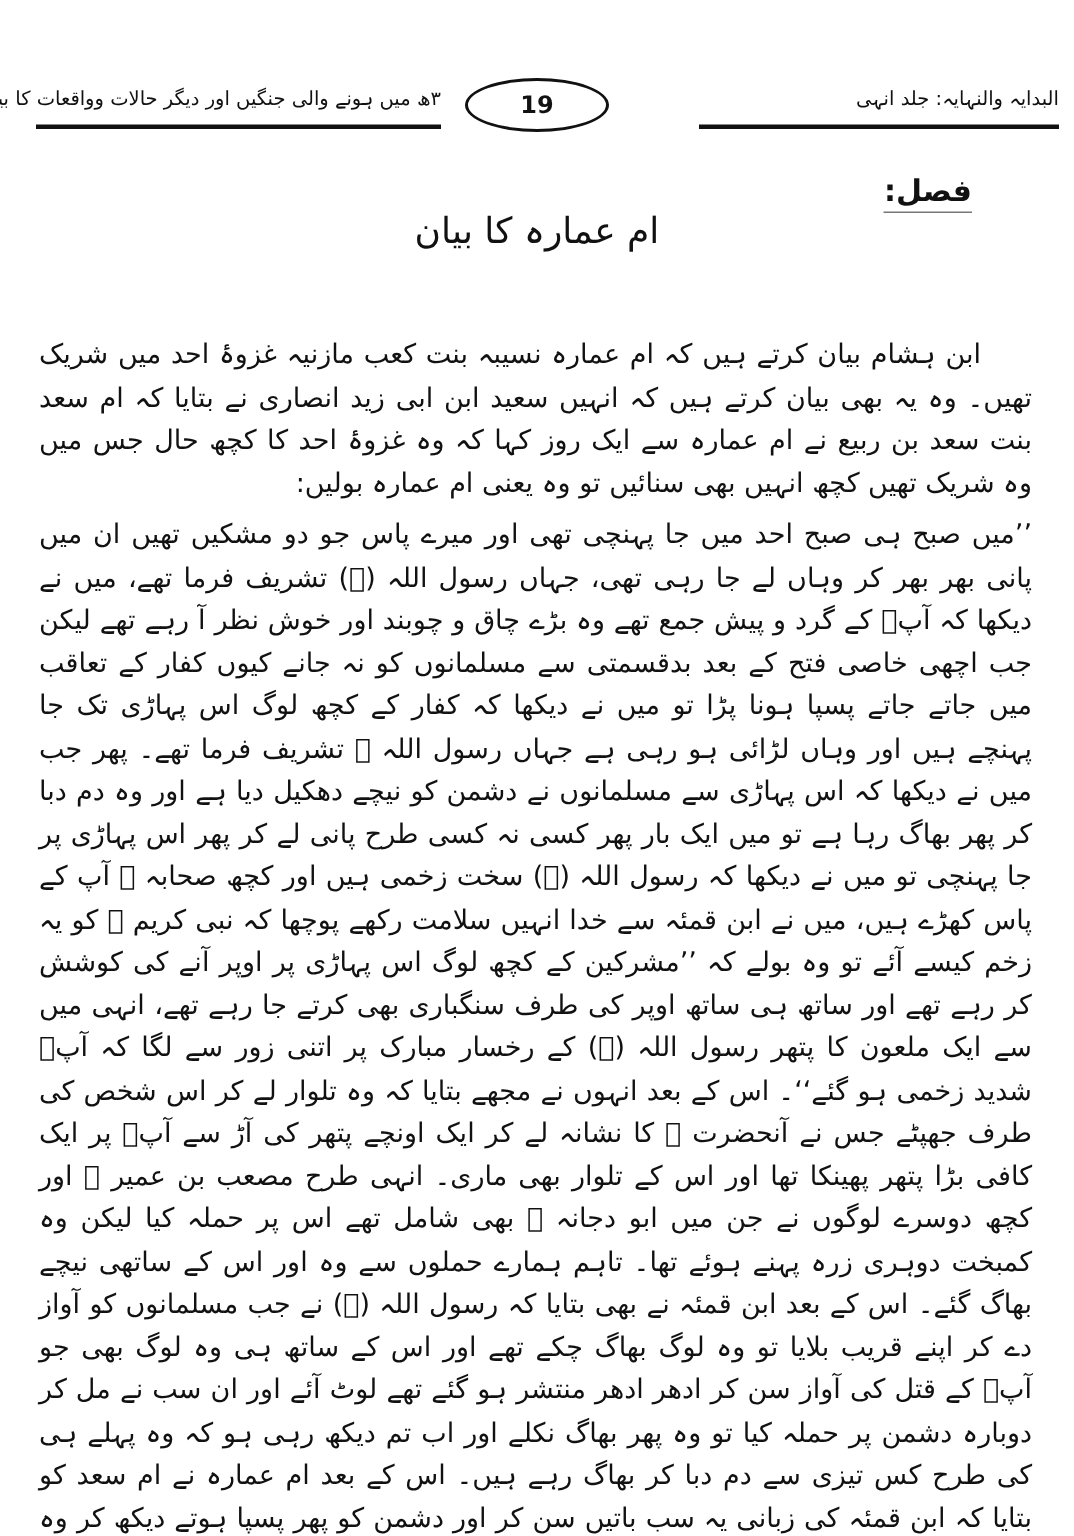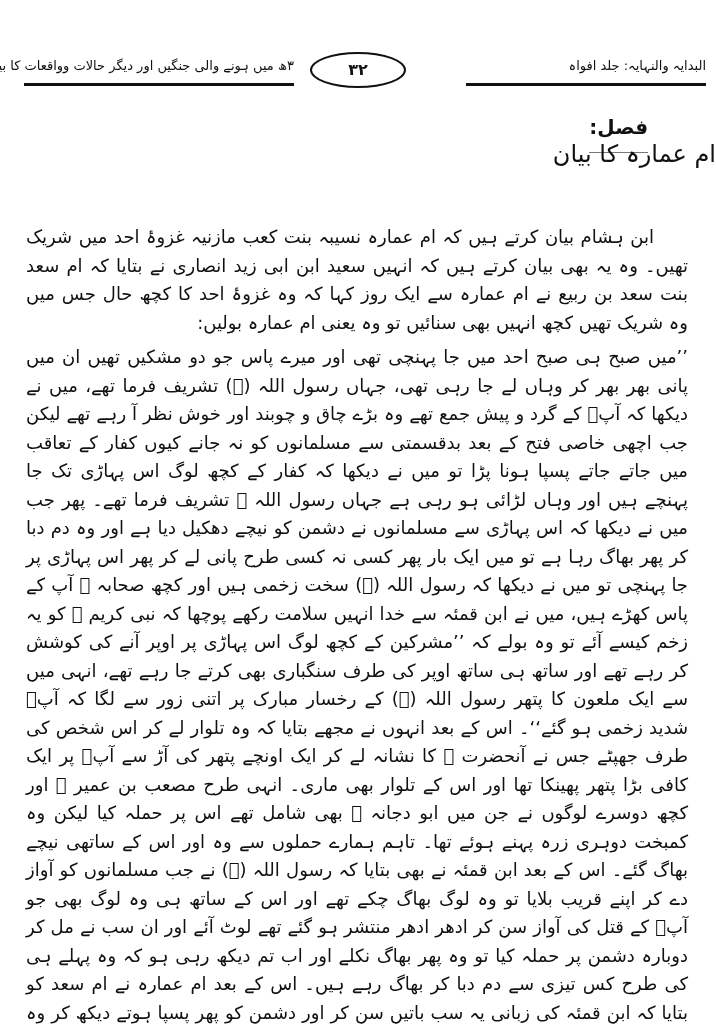--- a/index.html
+++ b/index.html
@@ -77,30 +77,30 @@
   }
   
   .fasl {
     position: absolute;
     right: 68px;
     top: 115px;
     font-size: 20px;
     font-weight: bold;
     direction: rtl;
     border-bottom: 1px solid #777;
-    padding-bottom: 13px;
+    padding-bottom: 2px;
     text-align: right;
   }
   
   .title {
     position: absolute;
     left: 0;
     width: 716px;
     top: 140px;
-    text-align: right;
+    text-align: center;
     font-size: 24px;
     direction: rtl;
   }
   
   .body {
     position: absolute;
     left: 26px;
     top: 223px;
     width: 662px;
     direction: rtl;
@@ -121,22 +121,22 @@
   }
 </style>
 </head>
 <body>
 
 <div class="page">
 
   <div class="header">
     <div class="hdr-left">۳ھ میں ہونے والی جنگیں اور دیگر حالات وواقعات کا بیان</div>
     <div class="hdr-rule-left"></div>
-    <div class="page-num">۳۲</div>
-    <div class="hdr-right">البدایہ والنہایہ: جلد افواہ</div>
+    <div class="page-num">19</div>
+    <div class="hdr-right">البدایہ والنہایہ: جلد انہی</div>
     <div class="hdr-rule-right"></div>
   </div>
 
   <div class="fasl">فصل:</div>
 
   <div class="title">ام عمارہ کا بیان</div>
 
   <div class="body">
     <p class="indent gap-after">ابن ہشام بیان کرتے ہیں کہ ام عمارہ نسیبہ بنت کعب مازنیہ غزوۂ احد میں شریک تھیں۔ وہ یہ بھی بیان کرتے ہیں کہ انہیں سعید ابن ابی زید انصاری نے بتایا کہ ام سعد بنت سعد بن ربیع نے ام عمارہ سے ایک روز کہا کہ وہ غزوۂ احد کا کچھ حال جس میں وہ شریک تھیں کچھ انہیں بھی سنائیں تو وہ یعنی ام عمارہ بولیں:</p>
     <p class="gap-after">’’میں صبح ہی صبح احد میں جا پہنچی تھی اور میرے پاس جو دو مشکیں تھیں ان میں پانی بھر بھر کر وہاں لے جا رہی تھی، جہاں رسول اللہ (ﷺ) تشریف فرما تھے، میں نے دیکھا کہ آپؐ کے گرد و پیش جمع تھے وہ بڑے چاق و چوبند اور خوش نظر آ رہے تھے لیکن جب اچھی خاصی فتح کے بعد بدقسمتی سے مسلمانوں کو نہ جانے کیوں کفار کے تعاقب میں جاتے جاتے پسپا ہونا پڑا تو میں نے دیکھا کہ کفار کے کچھ لوگ اس پہاڑی تک جا پہنچے ہیں اور وہاں لڑائی ہو رہی ہے جہاں رسول اللہ ﷺ تشریف فرما تھے۔ پھر جب میں نے دیکھا کہ اس پہاڑی سے مسلمانوں نے دشمن کو نیچے دھکیل دیا ہے اور وہ دم دبا کر پھر بھاگ رہا ہے تو میں ایک بار پھر کسی نہ کسی طرح پانی لے کر پھر اس پہاڑی پر جا پہنچی تو میں نے دیکھا کہ رسول اللہ (ﷺ) سخت زخمی ہیں اور کچھ صحابہ ؓ آپ کے پاس کھڑے ہیں، میں نے ابن قمئہ سے خدا انہیں سلامت رکھے پوچھا کہ نبی کریم ﷺ کو یہ زخم کیسے آئے تو وہ بولے کہ ’’مشرکین کے کچھ لوگ اس پہاڑی پر اوپر آنے کی کوشش کر رہے تھے اور ساتھ ہی ساتھ اوپر کی طرف سنگباری بھی کرتے جا رہے تھے، انہی میں سے ایک ملعون کا پتھر رسول اللہ (ﷺ) کے رخسار مبارک پر اتنی زور سے لگا کہ آپؐ شدید زخمی ہو گئے‘‘۔ اس کے بعد انہوں نے مجھے بتایا کہ وہ تلوار لے کر اس شخص کی طرف جھپٹے جس نے آنحضرت ﷺ کا نشانہ لے کر ایک اونچے پتھر کی آڑ سے آپؐ پر ایک کافی بڑا پتھر پھینکا تھا اور اس کے تلوار بھی ماری۔ انہی طرح مصعب بن عمیر ؓ اور کچھ دوسرے لوگوں نے جن میں ابو دجانہ ؓ بھی شامل تھے اس پر حملہ کیا لیکن وہ کمبخت دوہری زرہ پہنے ہوئے تھا۔ تاہم ہمارے حملوں سے وہ اور اس کے ساتھی نیچے بھاگ گئے۔ اس کے بعد ابن قمئہ نے بھی بتایا کہ رسول اللہ (ﷺ) نے جب مسلمانوں کو آواز دے کر اپنے قریب بلایا تو وہ لوگ بھاگ چکے تھے اور اس کے ساتھ ہی وہ لوگ بھی جو آپؐ کے قتل کی آواز سن کر ادھر ادھر منتشر ہو گئے تھے لوٹ آئے اور ان سب نے مل کر دوبارہ دشمن پر حملہ کیا تو وہ پھر بھاگ نکلے اور اب تم دیکھ رہی ہو کہ وہ پہلے ہی کی طرح کس تیزی سے دم دبا کر بھاگ رہے ہیں۔ اس کے بعد ام عمارہ نے ام سعد کو بتایا کہ ابن قمئہ کی زبانی یہ سب باتیں سن کر اور دشمن کو پھر پسپا ہوتے دیکھ کر وہ مطمئن ہو کر وہاں سے نیچے چلی آئیں۔</p>

